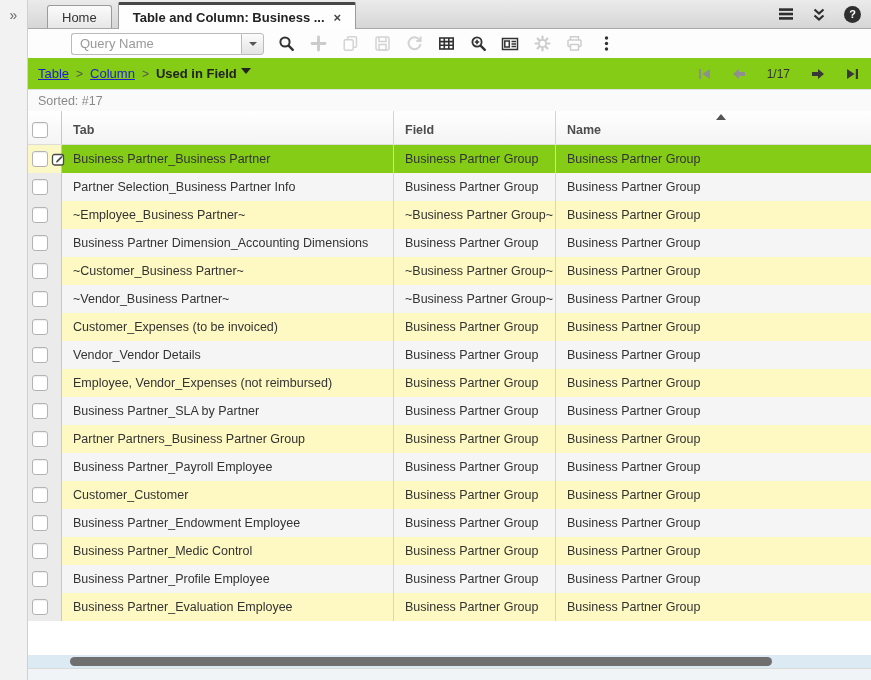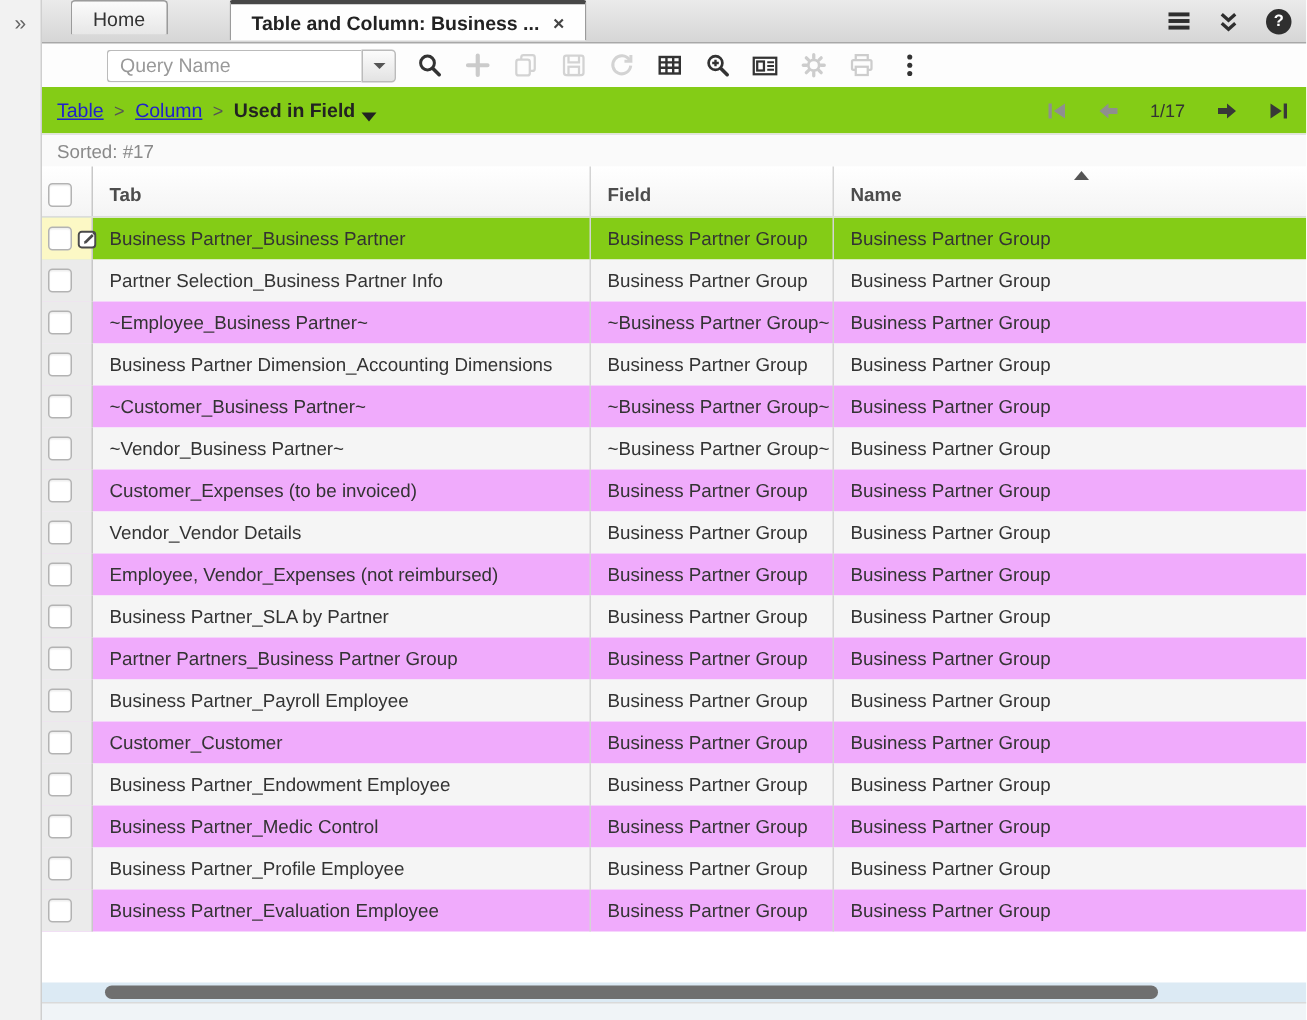--- a/index.html
+++ b/index.html
@@ -10,22 +10,22 @@
   .west { position:absolute; left:0; top:0; bottom:0; width:27px;
           background:#f2f2f2; border-right:1px solid #cfcfcf; z-index:6; }
   .west .expand { display:block; text-align:center; margin-top:7px; color:#666;
                   font-size:14px; cursor:pointer; user-select:none; }
 
   .main { position:absolute; left:28px; top:0; right:0; bottom:0;
           display:flex; flex-direction:column; }
 
   
   .tabbar { height:28px; flex:none; background:linear-gradient(#ebebeb,#d6d6d6);
-            border-bottom:1px solid #a8a8a8; display:flex; 
-            padding-left:19px; position:relative;gap:35px; }
+            border-bottom:1px solid #a8a8a8; display:flex; align-items:flex-end;
+            padding-left:19px; position:relative; }
   .tab { box-sizing:border-box; display:flex; align-items:center; padding:0 14px;
          font-size:13px; color:#333; background:linear-gradient(#fbfbfb,#e7e7e7);
          border:1px solid #9b9b9b; border-bottom:none; border-radius:3px 3px 0 0;
          height:23px; margin-right:6px; cursor:pointer; white-space:nowrap; }
   .tab.active { background:#fefefe; border-top:3px solid #474747; height:27px;
                 margin-bottom:-1px; font-weight:bold; color:#222; gap:9px;
                 border-radius:2px 2px 0 0; position:relative; z-index:2; }
   .tab .close { font-size:13px; color:#444; font-weight:bold; line-height:1; cursor:pointer; }
   .tabbar-right { position:absolute; right:10px; top:0; height:28px;
                   display:flex; align-items:center; gap:18px; }
@@ -49,21 +49,21 @@
            border-right:4px solid transparent; border-top:4px solid #555; }
   .tbtn { width:20px; height:20px; margin-left:12px; display:flex; align-items:center;
           justify-content:center; cursor:pointer; }
 
   
   .crumbrow { height:31px; flex:none; display:flex; align-items:center;
               padding:0 10px; background:#84cc16; }
   .crumb-link { color:#2121cc; text-decoration:underline; font-size:13px; cursor:pointer; }
   .crumb-sep { color:#555; margin:0 7px; font-size:12px; }
   .crumb-current { color:#222; font-weight:bold; font-size:13px; display:flex;
-                   align-items:flex-end; gap:4px; cursor:pointer; }
+                   align-items:flex-start; gap:4px; cursor:pointer; }
   .dcaret { width:0; height:0; border-left:5px solid transparent;
             border-right:5px solid transparent; border-top:6px solid #222; margin-top:2px; }
   .pagn { margin-left:auto; display:flex; align-items:center; gap:21px; padding-right:2px; }
   .pbtn { cursor:pointer; display:flex; }
   .plabel { font-size:12px; color:#333; }
 
   
   .sortedrow { height:21px; flex:none; background:#fafafa; border-top:1px solid #e2e2e2;
                display:flex; align-items:center; padding-left:10px;
                font-size:12.5px; color:#8a8a8a; }
@@ -80,21 +80,21 @@
   .ghead { height:34px; flex:none; position:relative; display:flex;
            background:linear-gradient(#ffffff,#f4f4f4); border-bottom:1px solid #dcdcdc;
            font-weight:bold; color:#4d4d4d; font-size:12.5px; box-sizing:border-box; }
   .ghead .cell { align-items:flex-end; padding-bottom:7px; cursor:pointer; }
   .ghead .gut { align-items:flex-end; padding-bottom:6px; border-right:1px solid #c8c8c8; }
   .sort-asc { position:absolute; left:688px; top:3px; width:0; height:0;
               border-left:5px solid transparent; border-right:5px solid transparent;
               border-bottom:6px solid #555; }
 
   .gbody { flex:1; overflow:hidden; background:#fff; }
-  .grow { height:28px; display:flex; font-size:12.5px; color:#333; background:#f0abfc;
+  .grow { height:28px; display:flex; font-size:12.5px; color:#333; background:#fef9c3;
           cursor:pointer; box-sizing:border-box; }
   .grow .gut { background:#ebebeb; border-right:1px solid #c8c8c8; }
   .grow.alt { background:#f5f5f5; }
   .grow.sel { background:#84cc16; }
   .grow.sel .gut { background:#fcf8c5; }
 
   .cb { width:14px; height:14px; flex:none; background:#fff; border:1px solid #b3b3b3;
         border-radius:3px; box-shadow:inset 0 1px 1px rgba(0,0,0,0.07); cursor:pointer; }
   .editmark { display:flex; align-items:center; }
 

